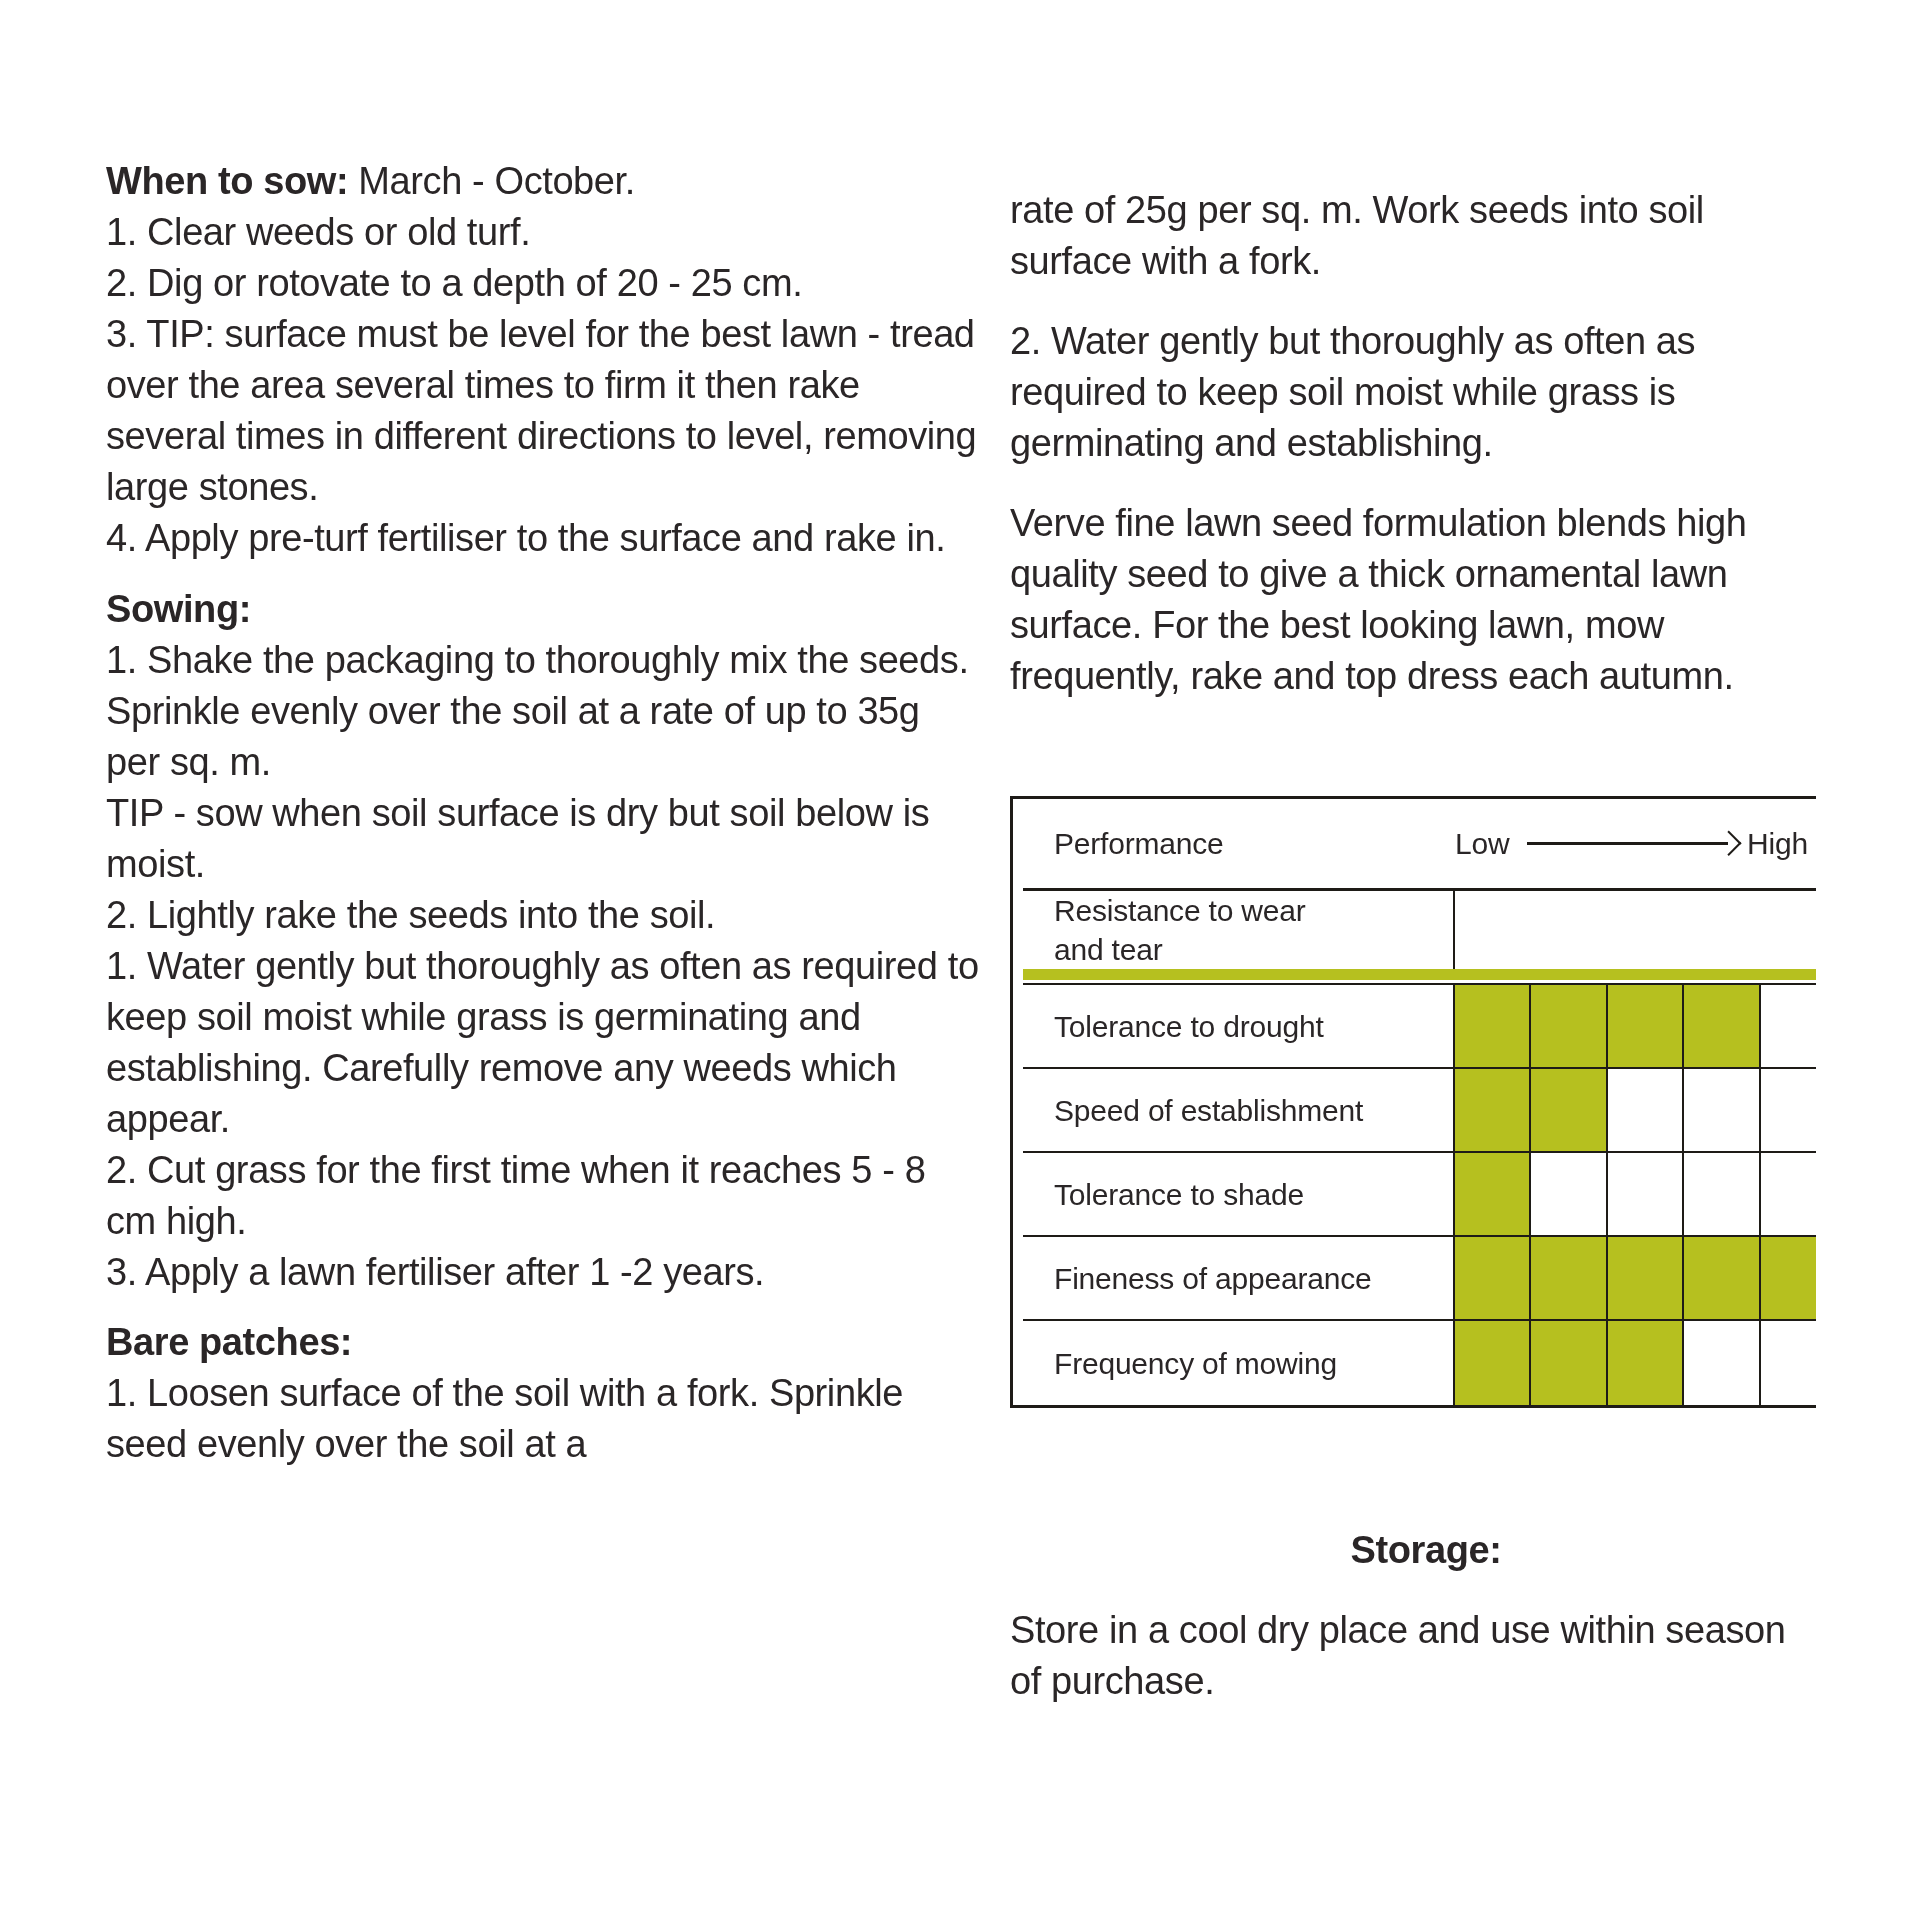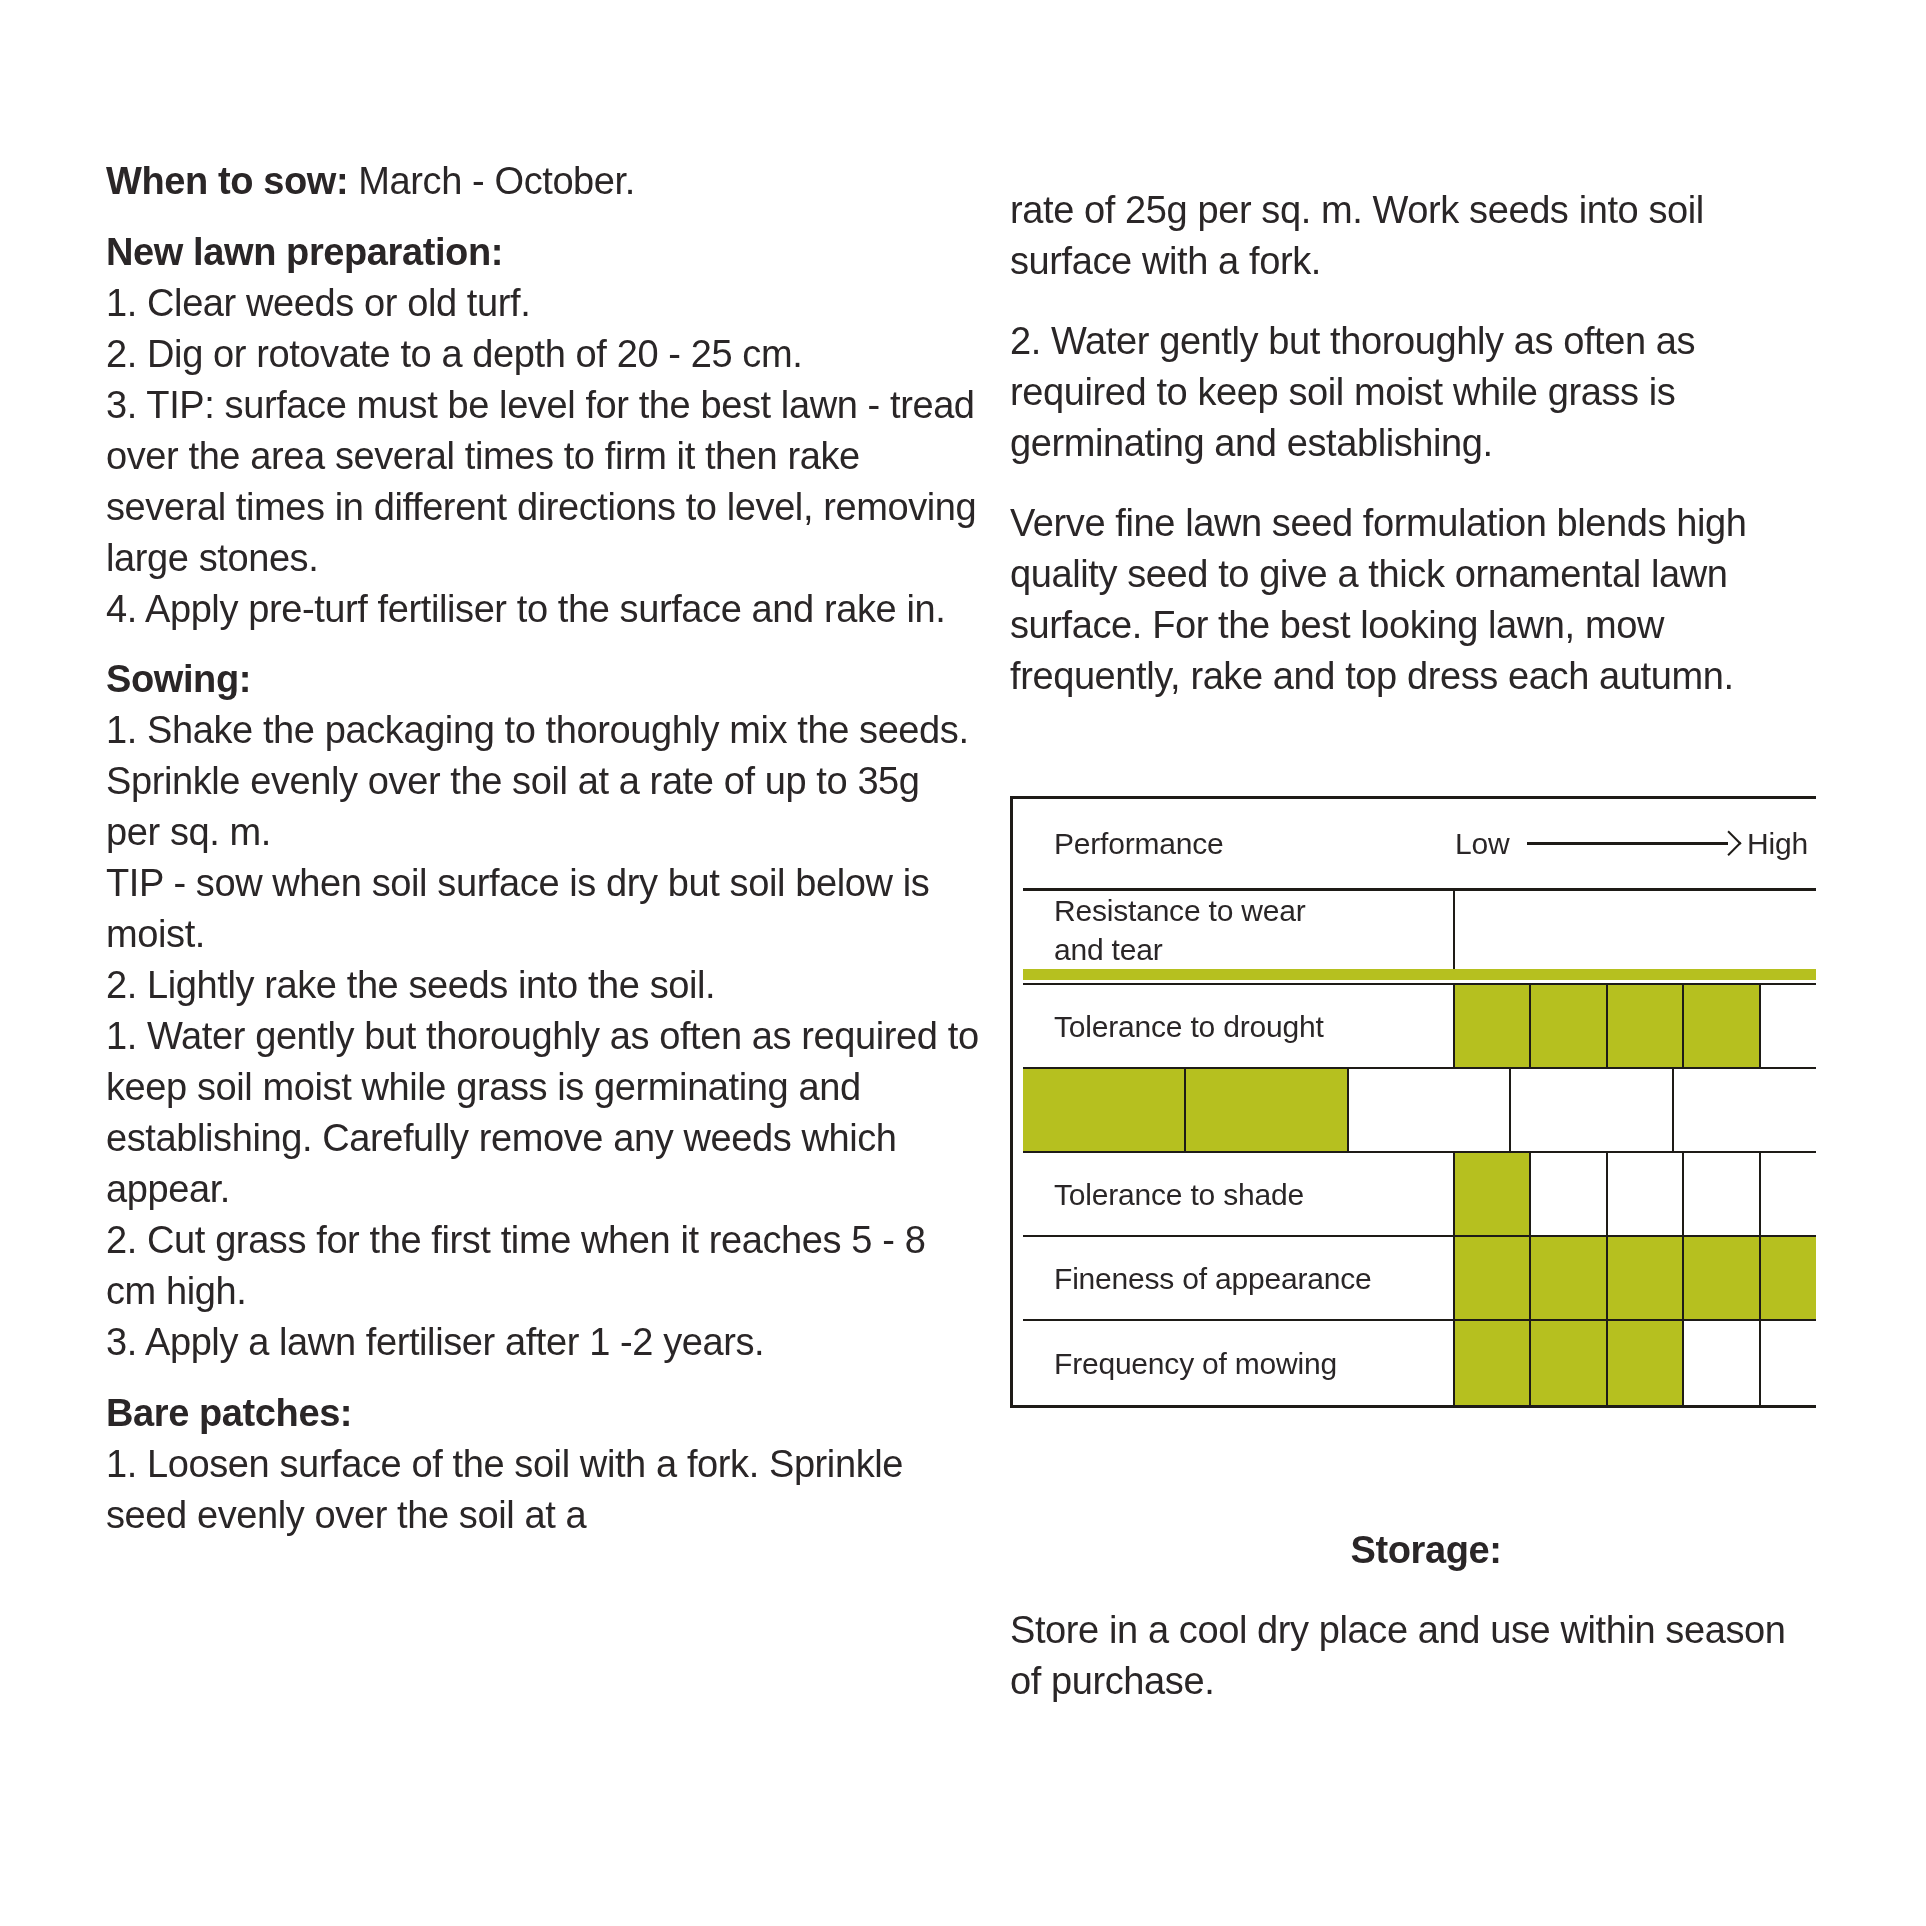--- a/index.html
+++ b/index.html
@@ -67,21 +67,20 @@
 
   .storage-heading{margin-top:117px;font-weight:700;text-align:center;}
 </style>
 </head>
 <body>
 
 <div class="page">
 
   <div class="col col-left">
     <p><strong>When to sow:</strong><span> March - October.</span></p>
-    <p class="heading">New lawn preparation:</p>
     <p>1. Clear weeds or old turf.</p>
     <p>2. Dig or rotovate to a depth of 20 - 25 cm.</p>
     <p>3. TIP: surface must be level for the best lawn - tread over the area several times to firm it then rake several times in different directions to level, removing large stones.</p>
     <p>4. Apply pre-turf fertiliser to the surface and rake in.</p>
     <p class="heading">Sowing:</p>
     <p>1. Shake the packaging to thoroughly mix the seeds. Sprinkle evenly over the soil at a rate of up to 35g per sq. m.</p>
     <p>TIP - sow when soil surface is dry but soil below is moist.</p>
     <p>2. Lightly rake the seeds into the soil.</p>
     <p>1. Water gently but thoroughly as often as required to keep soil moist while grass is germinating and establishing. Carefully remove any weeds which appear.</p>
     <p>2. Cut grass for the first time when it reaches 5 - 8 cm high.</p>
@@ -116,20 +115,21 @@
           </div>
           <div class="trow">
             <div class="row-label">Tolerance to drought</div>
             <div class="cell filled"></div>
             <div class="cell filled"></div>
             <div class="cell filled"></div>
             <div class="cell filled"></div>
             <div class="cell"></div>
           </div>
           <div class="trow">
+            <div class="row-label">Speed of establishment</div>
             <div class="cell filled"></div>
             <div class="cell filled"></div>
             <div class="cell"></div>
             <div class="cell"></div>
             <div class="cell"></div>
           </div>
           <div class="trow">
             <div class="row-label">Tolerance to shade</div>
             <div class="cell filled"></div>
             <div class="cell"></div>

